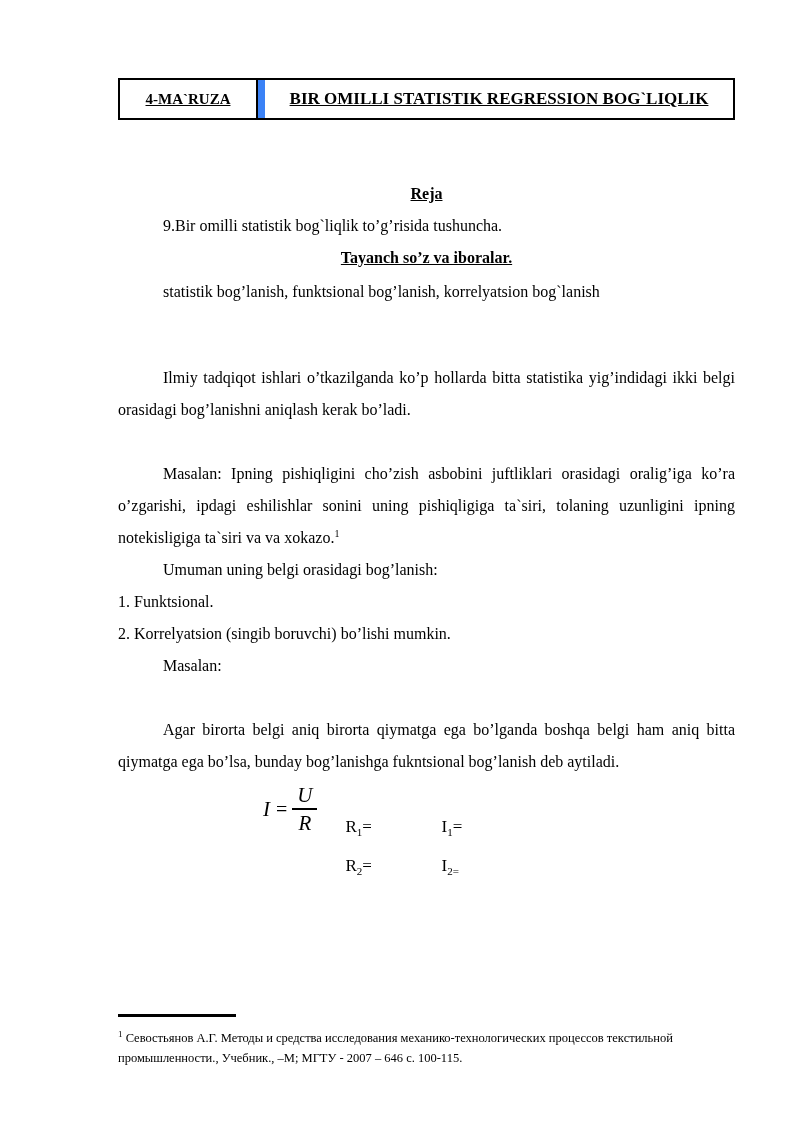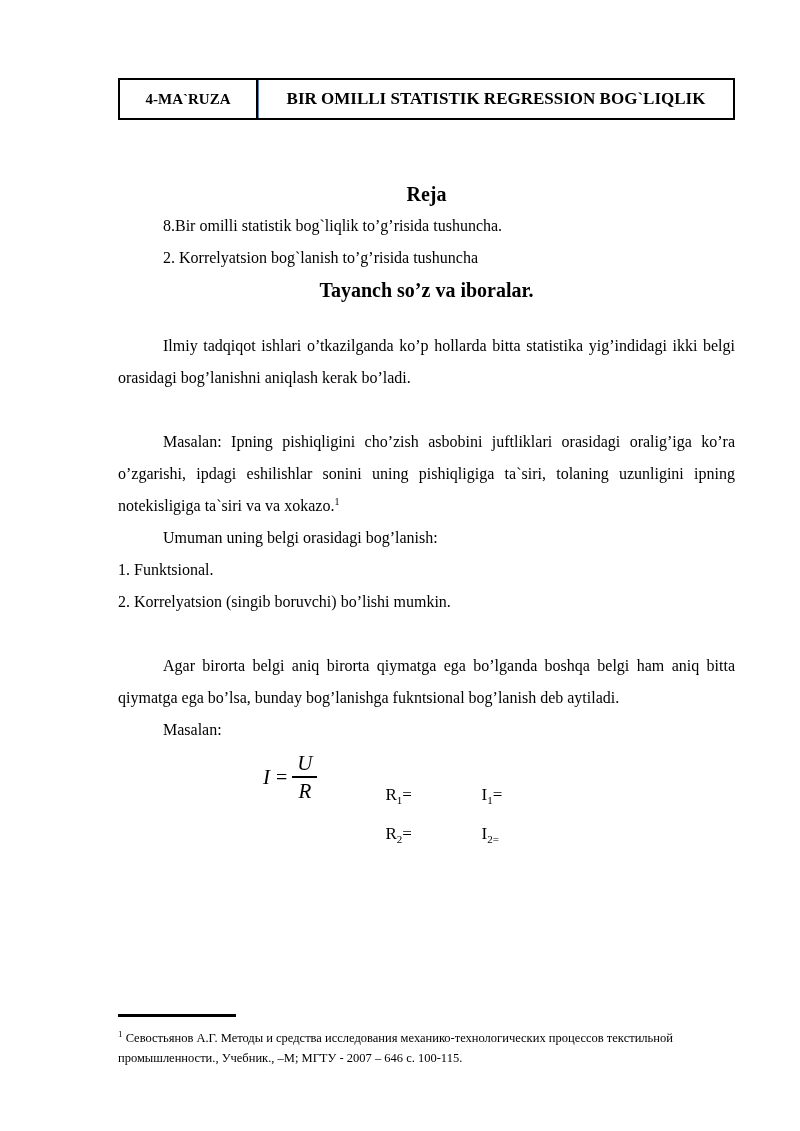--- a/index.html
+++ b/index.html
@@ -19,65 +19,67 @@
   }
   .content {
     padding: 78px 65px 0 118px;
   }
 
   
   .header-table {
     display: flex;
     border: 2px solid #000;
     align-items: stretch;
+    text-decoration: underline;
   }
   .header-cell-left {
     width: 128px;
     flex: 0 0 128px;
     border-right: 2px solid #000;
     display: flex;
     align-items: center;
     justify-content: center;
     font-weight: bold;
     font-size: 15px;
     padding: 9px 4px;
     text-align: center;
   }
   .header-cell-right {
     flex: 1;
-    border-left: 1px solid #3b82f6;
+    border-left: 7px solid #3b82f6;
     display: flex;
     align-items: center;
     justify-content: center;
     font-weight: bold;
     font-size: 17px;
     padding: 9px 6px;
     text-align: center;
   }
 
   
   .h-center {
     text-align: center;
     font-weight: bold;
-    font-size: 20px;
+    font-size: 16px;
     line-height: 32px;
     margin: 0;
+    text-decoration: underline;
   }
   .reja-heading { margin-top: 58px; }
   .tayanch-heading { }
 
   p, .line {
     font-size: 16px;
     line-height: 32px;
     margin: 0;
   }
   .indent { text-indent: 45px; }
   .justify { text-align: justify; margin-top: 32px; }
   .keywords-line { text-indent: 45px; margin-top: 2px; }
-  .body-start { margin-top: 24px; }
+  .body-start { margin-top: 54px; }
 
   sup.fn-ref {
     font-size: 10px;
     vertical-align: super;
     line-height: 0;
   }
 
   
   .formula-area {
     display: flex;
@@ -105,21 +107,21 @@
     border-bottom: 2px solid #000;
     padding: 0 5px 2px 5px;
     line-height: 22px;
   }
   .frac .den {
     padding-top: 2px;
     line-height: 22px;
   }
 
   .eq-col {
-    margin-left: 68px;
+    margin-left: 28px;
     margin-top: 26px;
   }
   .eq-row {
     display: flex;
     font-size: 17px;
     line-height: 33px;
   }
   .eq-cell-left {
     width: 96px;
   }
@@ -157,35 +159,35 @@
 
 <div class="page">
   <div class="content">
 
     <div class="header-table">
       <div class="header-cell-left">4-MA`RUZA</div>
       <div class="header-cell-right">BIR OMILLI STATISTIK REGRESSION BOG`LIQLIK</div>
     </div>
 
     <p class="h-center reja-heading">Reja</p>
-    <p class="line indent">8.Bir omilli statistik bog`liqlik to’g’risida tushuncha.</p>
-    <p class="line indent">2. Korrelyatsion bog`lanish to’g’risida tushuncha</p>
+    <p class="line indent">9.Bir omilli statistik bog`liqlik to’g’risida tushuncha.</p>
 
     <p class="h-center tayanch-heading">Tayanch so’z va iboralar.</p>
+    <p class="line keywords-line">statistik bog’lanish, funktsional bog’lanish, korrelyatsion bog`lanish</p>
 
     <p class="line indent justify body-start">Ilmiy tadqiqot ishlari o’tkazilganda ko’p hollarda bitta statistika yig’indidagi ikki belgi orasidagi bog’lanishni aniqlash kerak bo’ladi.</p>
 
     <p class="line indent justify"><span>Masalan: Ipning pishiqligini cho’zish asbobini juftliklari orasidagi oralig’iga ko’ra o’zgarishi, ipdagi eshilishlar sonini uning pishiqligiga ta`siri, tolaning uzunligini ipning notekisligiga ta`siri va va xokazo.</span><sup class="fn-ref">1</sup></p>
 
     <p class="line indent">Umuman uning belgi orasidagi bog’lanish:</p>
     <p class="line">1. Funktsional.</p>
     <p class="line">2. Korrelyatsion (singib boruvchi) bo’lishi mumkin.</p>
 
+    <p class="line indent">Masalan:</p>
     <p class="line indent justify">Agar birorta belgi aniq birorta qiymatga ega bo’lganda boshqa belgi ham aniq bitta qiymatga ega bo’lsa, bunday bog’lanishga  fukntsional bog’lanish deb aytiladi.</p>
-    <p class="line indent">Masalan:</p>
 
     <div class="formula-area">
       <div class="formula">
         <span class="f-lhs">I</span>
         <span class="f-eq">=</span>
         <span class="frac">
           <span class="num">U</span>
           <span class="den">R</span>
         </span>
       </div>

